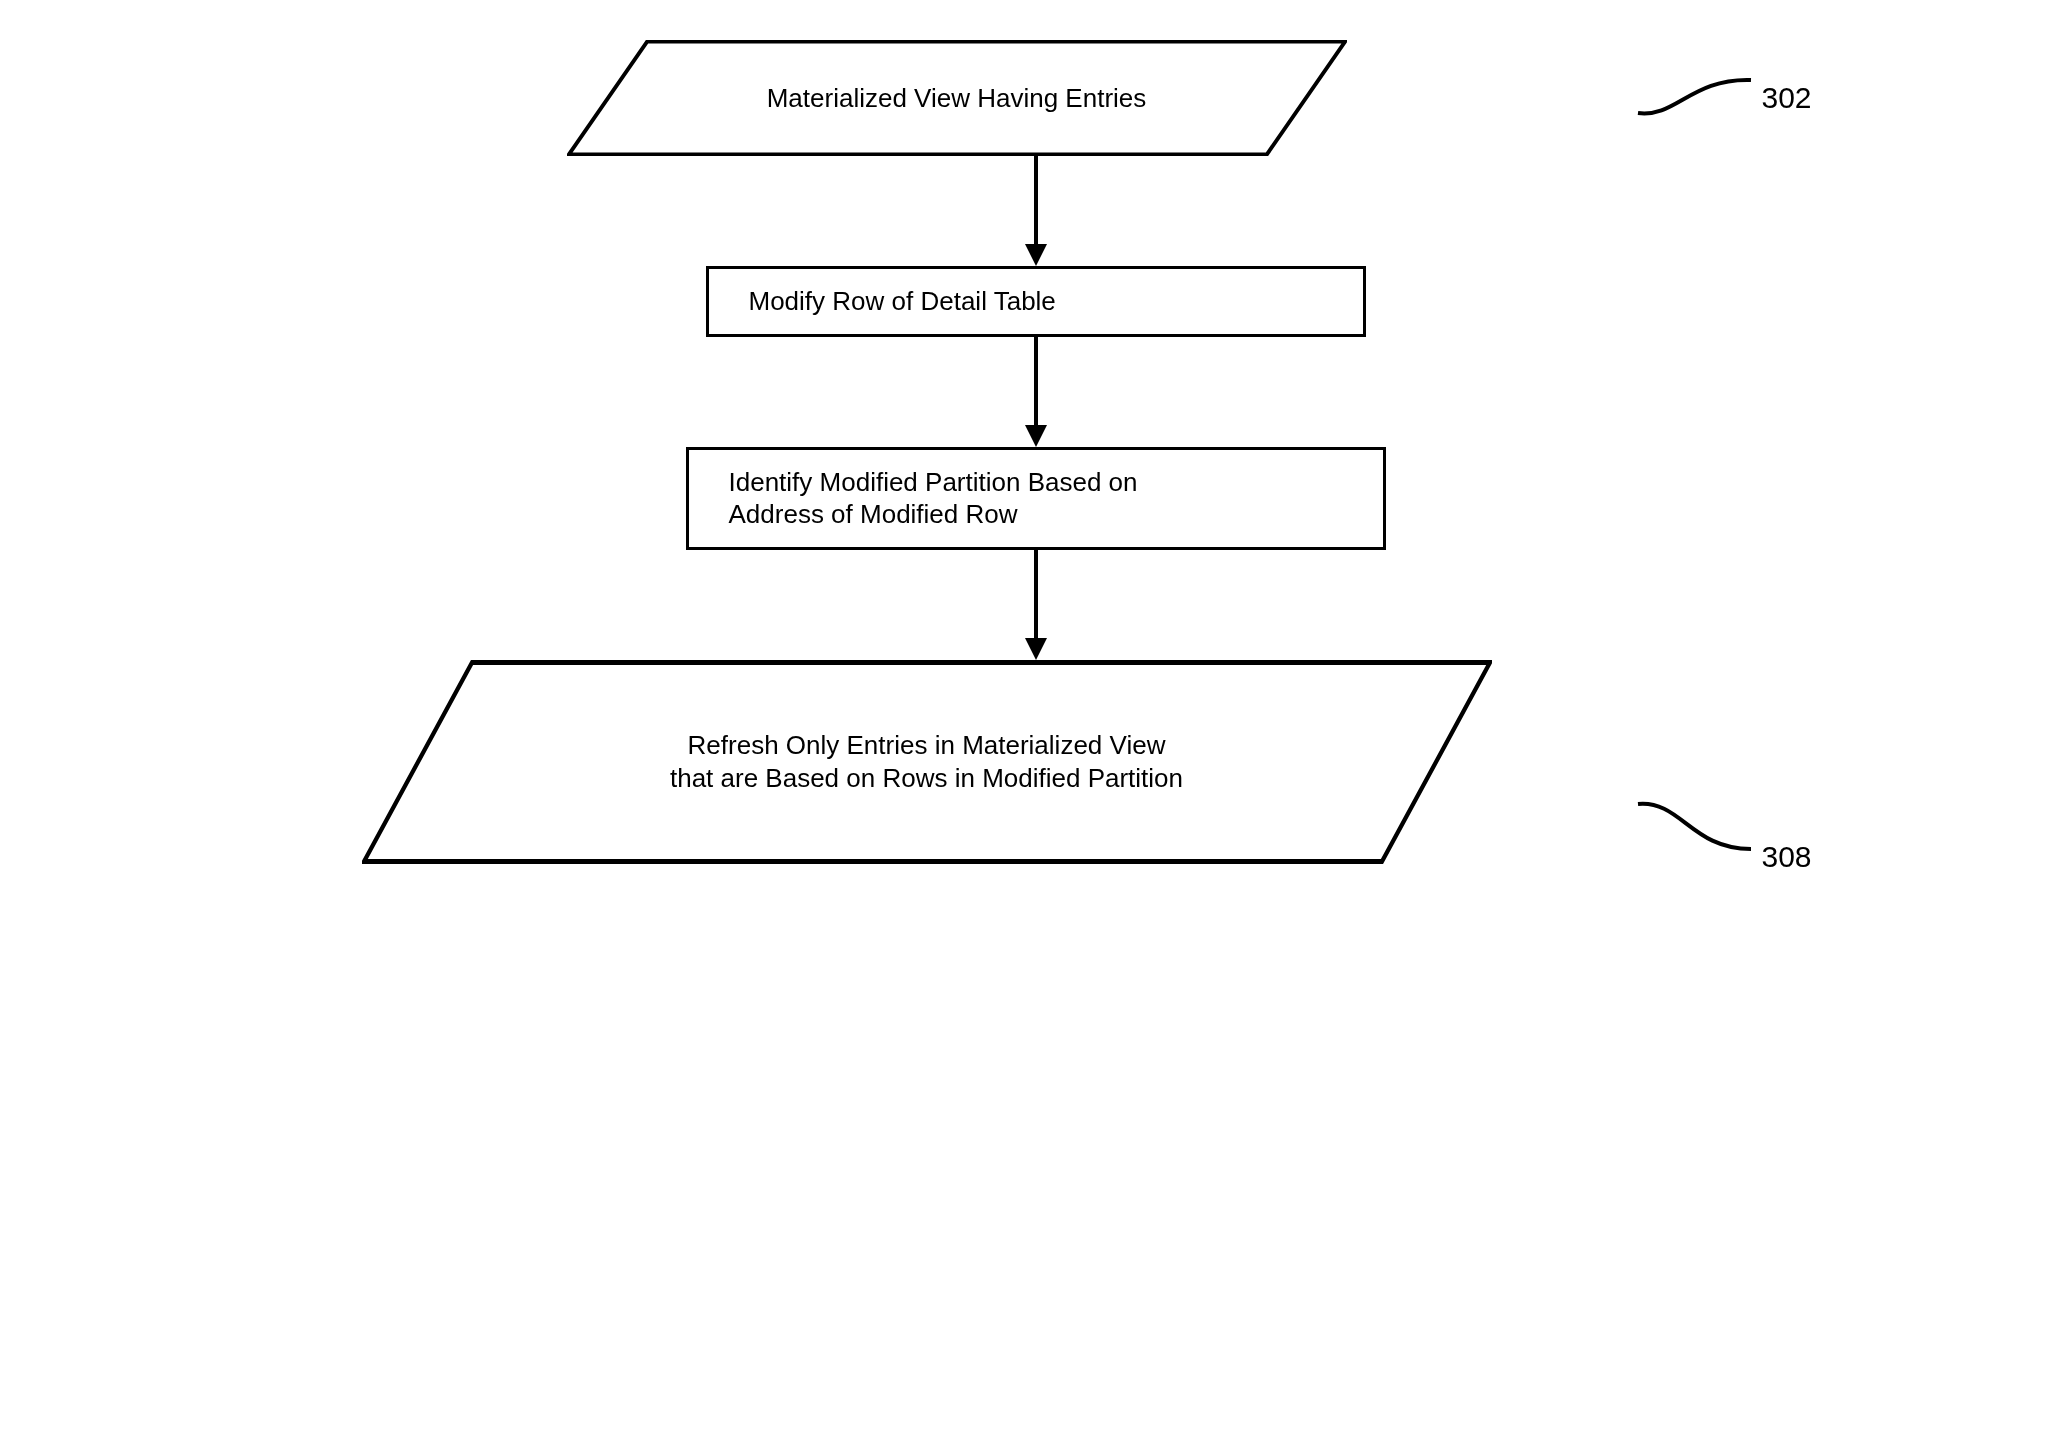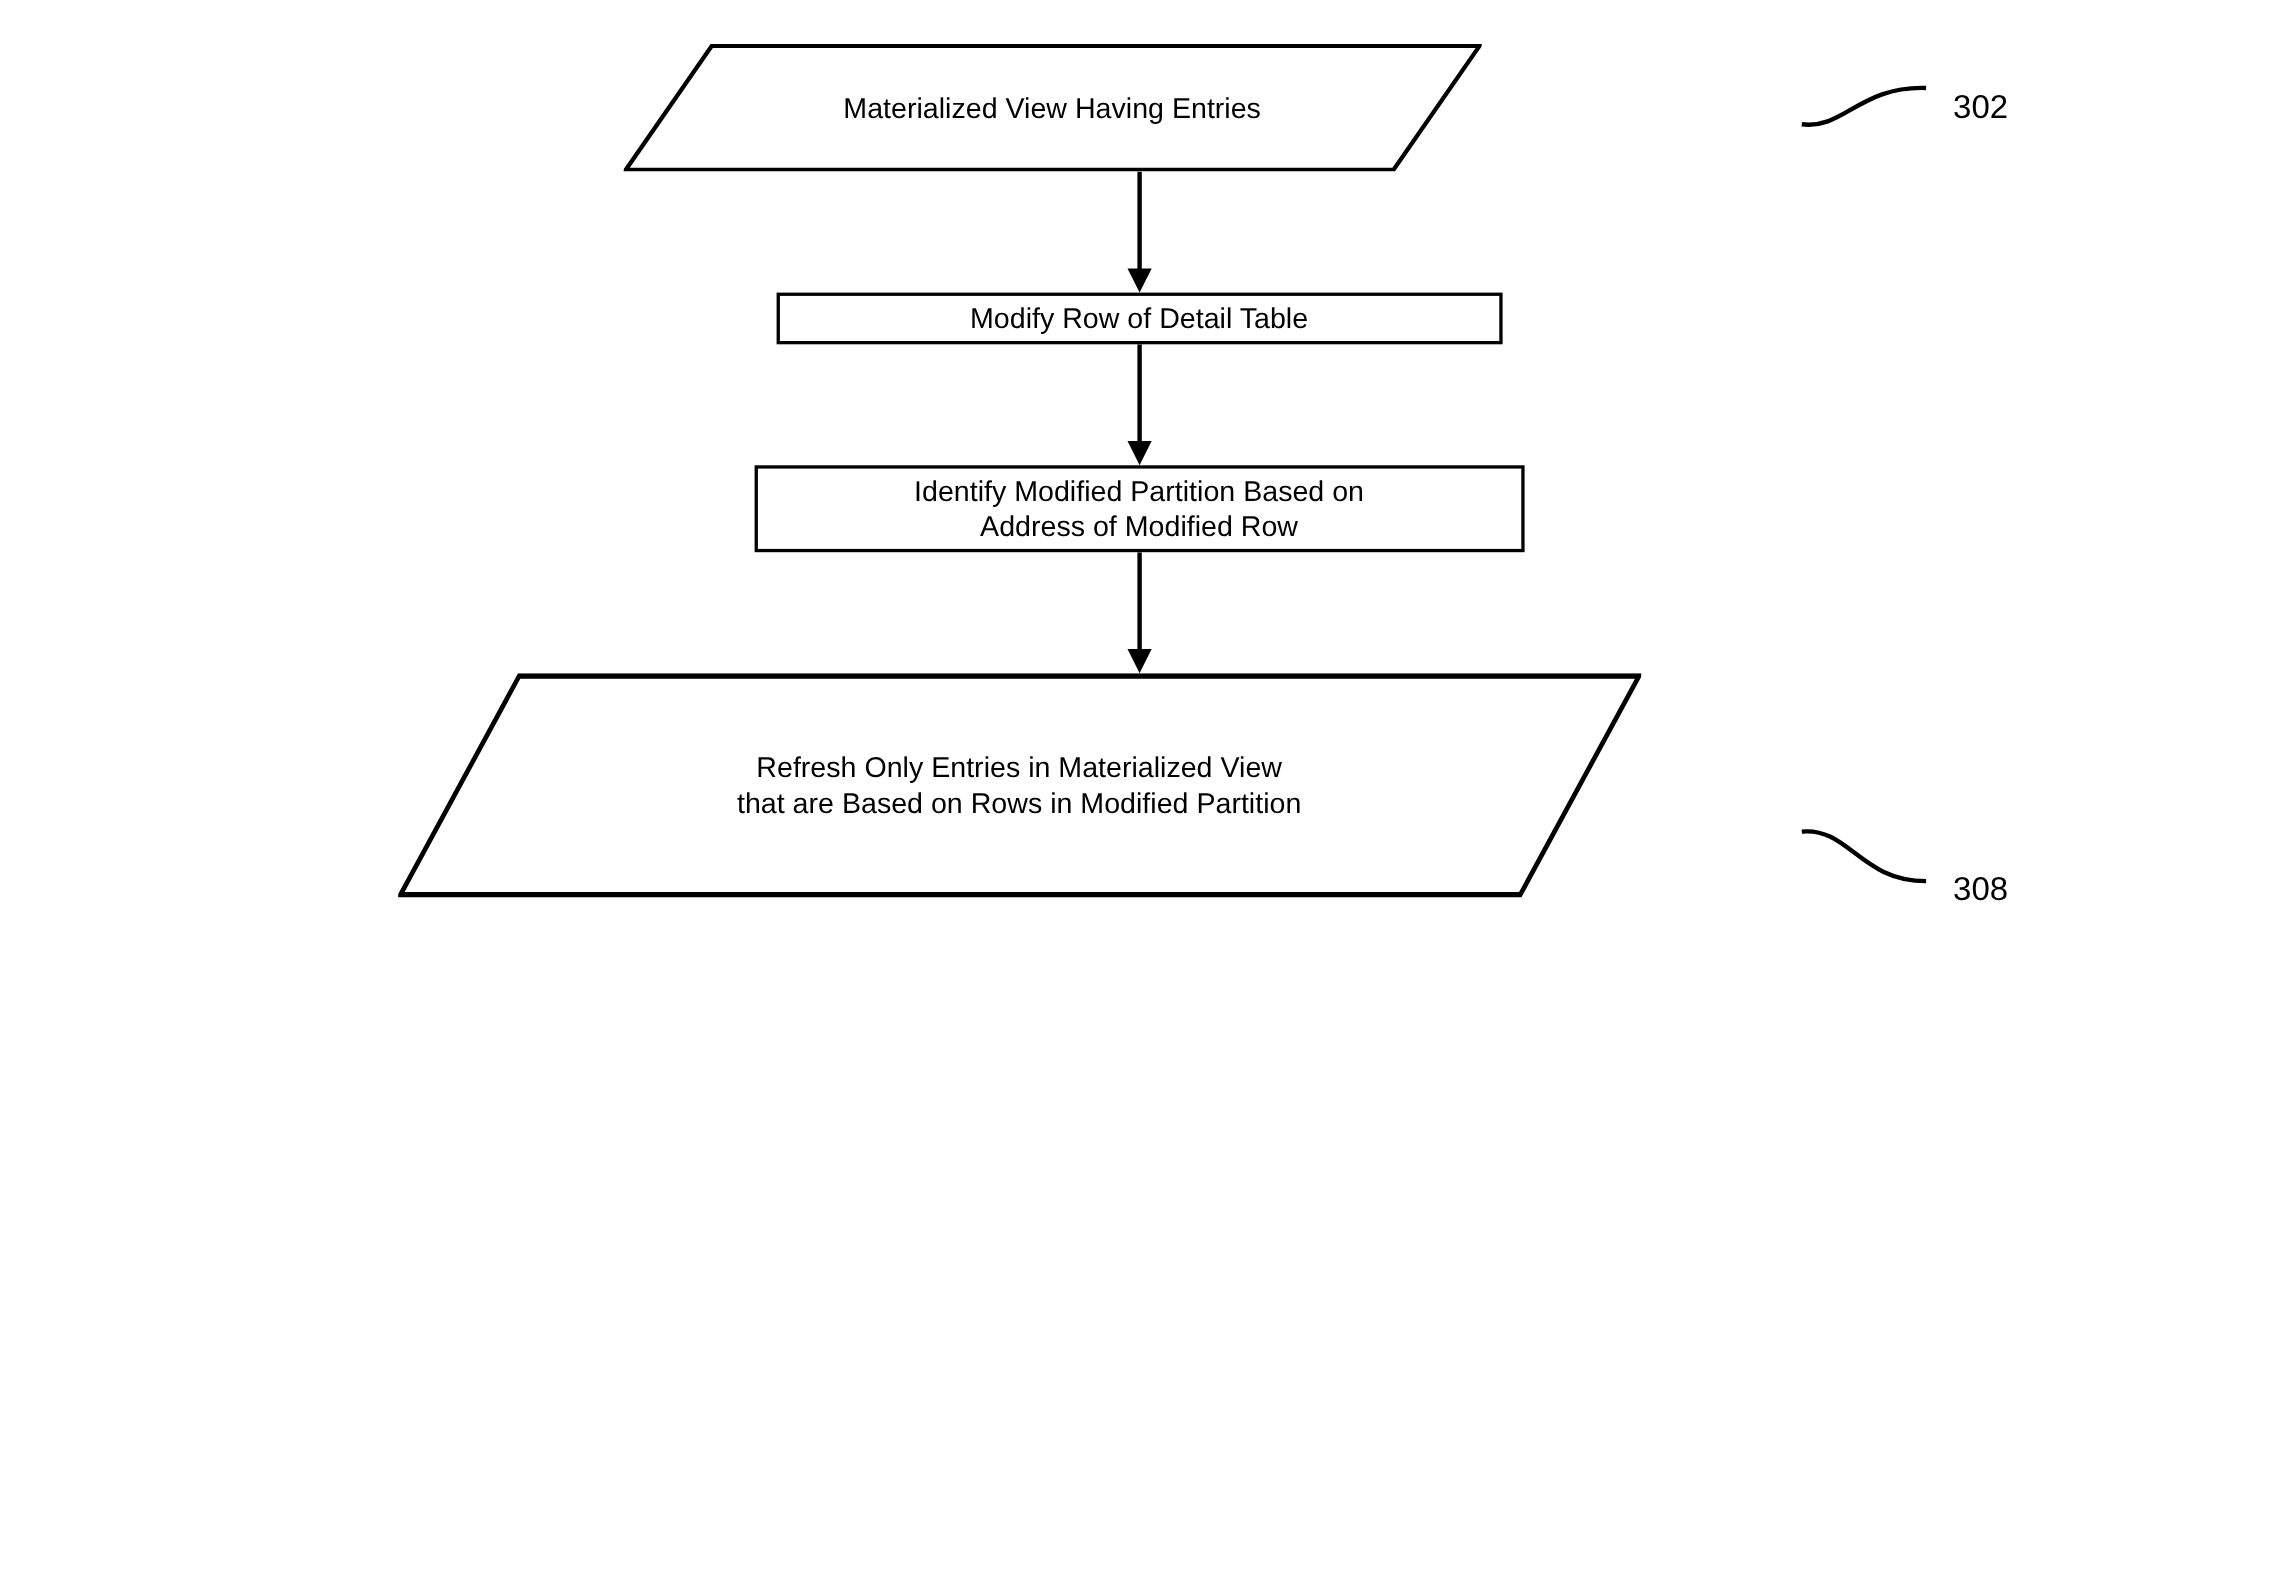--- a/index.html
+++ b/index.html
@@ -43,36 +43,35 @@
     top: 0; left: 0; right: 0; bottom: 0;
     display: flex;
     align-items: center;
     justify-content: center;
     text-align: center;
     padding: 8px 50px;
     line-height: 1.25;
   }
   .rect {
     border: 3px solid #000;
-    text-align: center;
-    padding: 4px 40px;
+    padding: 16px 40px;
     line-height: 1.25;
   }
   .rect.w1 { width: 660px; }
   .rect.w2 { width: 700px; }
   .conn-wrap {
     margin-left: 18px;
     display: flex;
     align-items: center;
     min-width: 200px;
     position: relative;
   }
   .conn-wrap svg { display:block; }
   .ref {
-    margin-left: 20px;
+    margin-left: 6px;
     font-size: 30px;
     position: relative;
   }
   .arrow {
     display:flex;
     justify-content:center;
     height: 110px;
   }
   .arrow svg { display:block; }
   .shift-right-small { transform: translateX(30px); }

